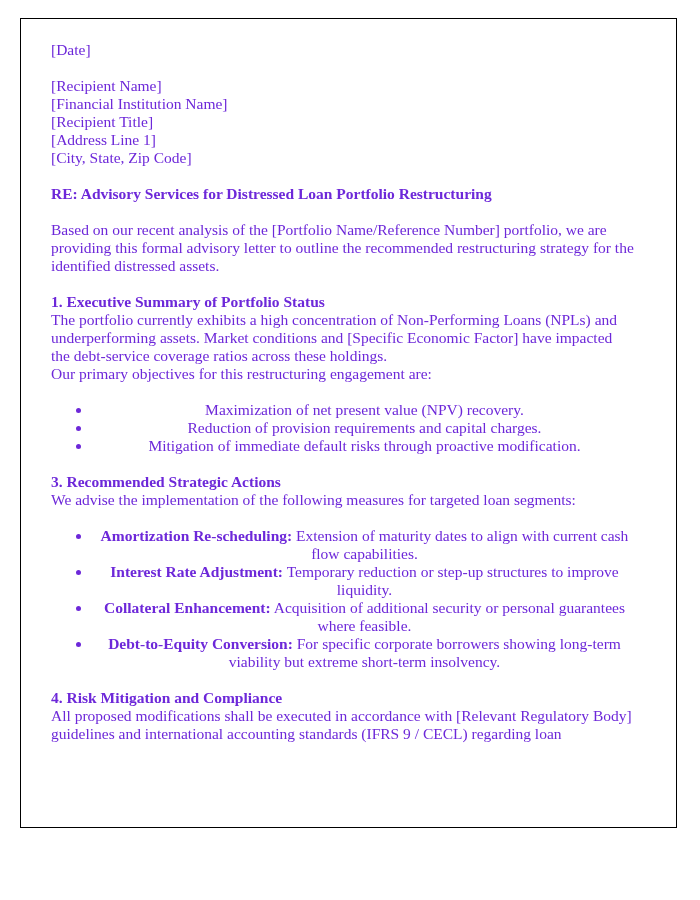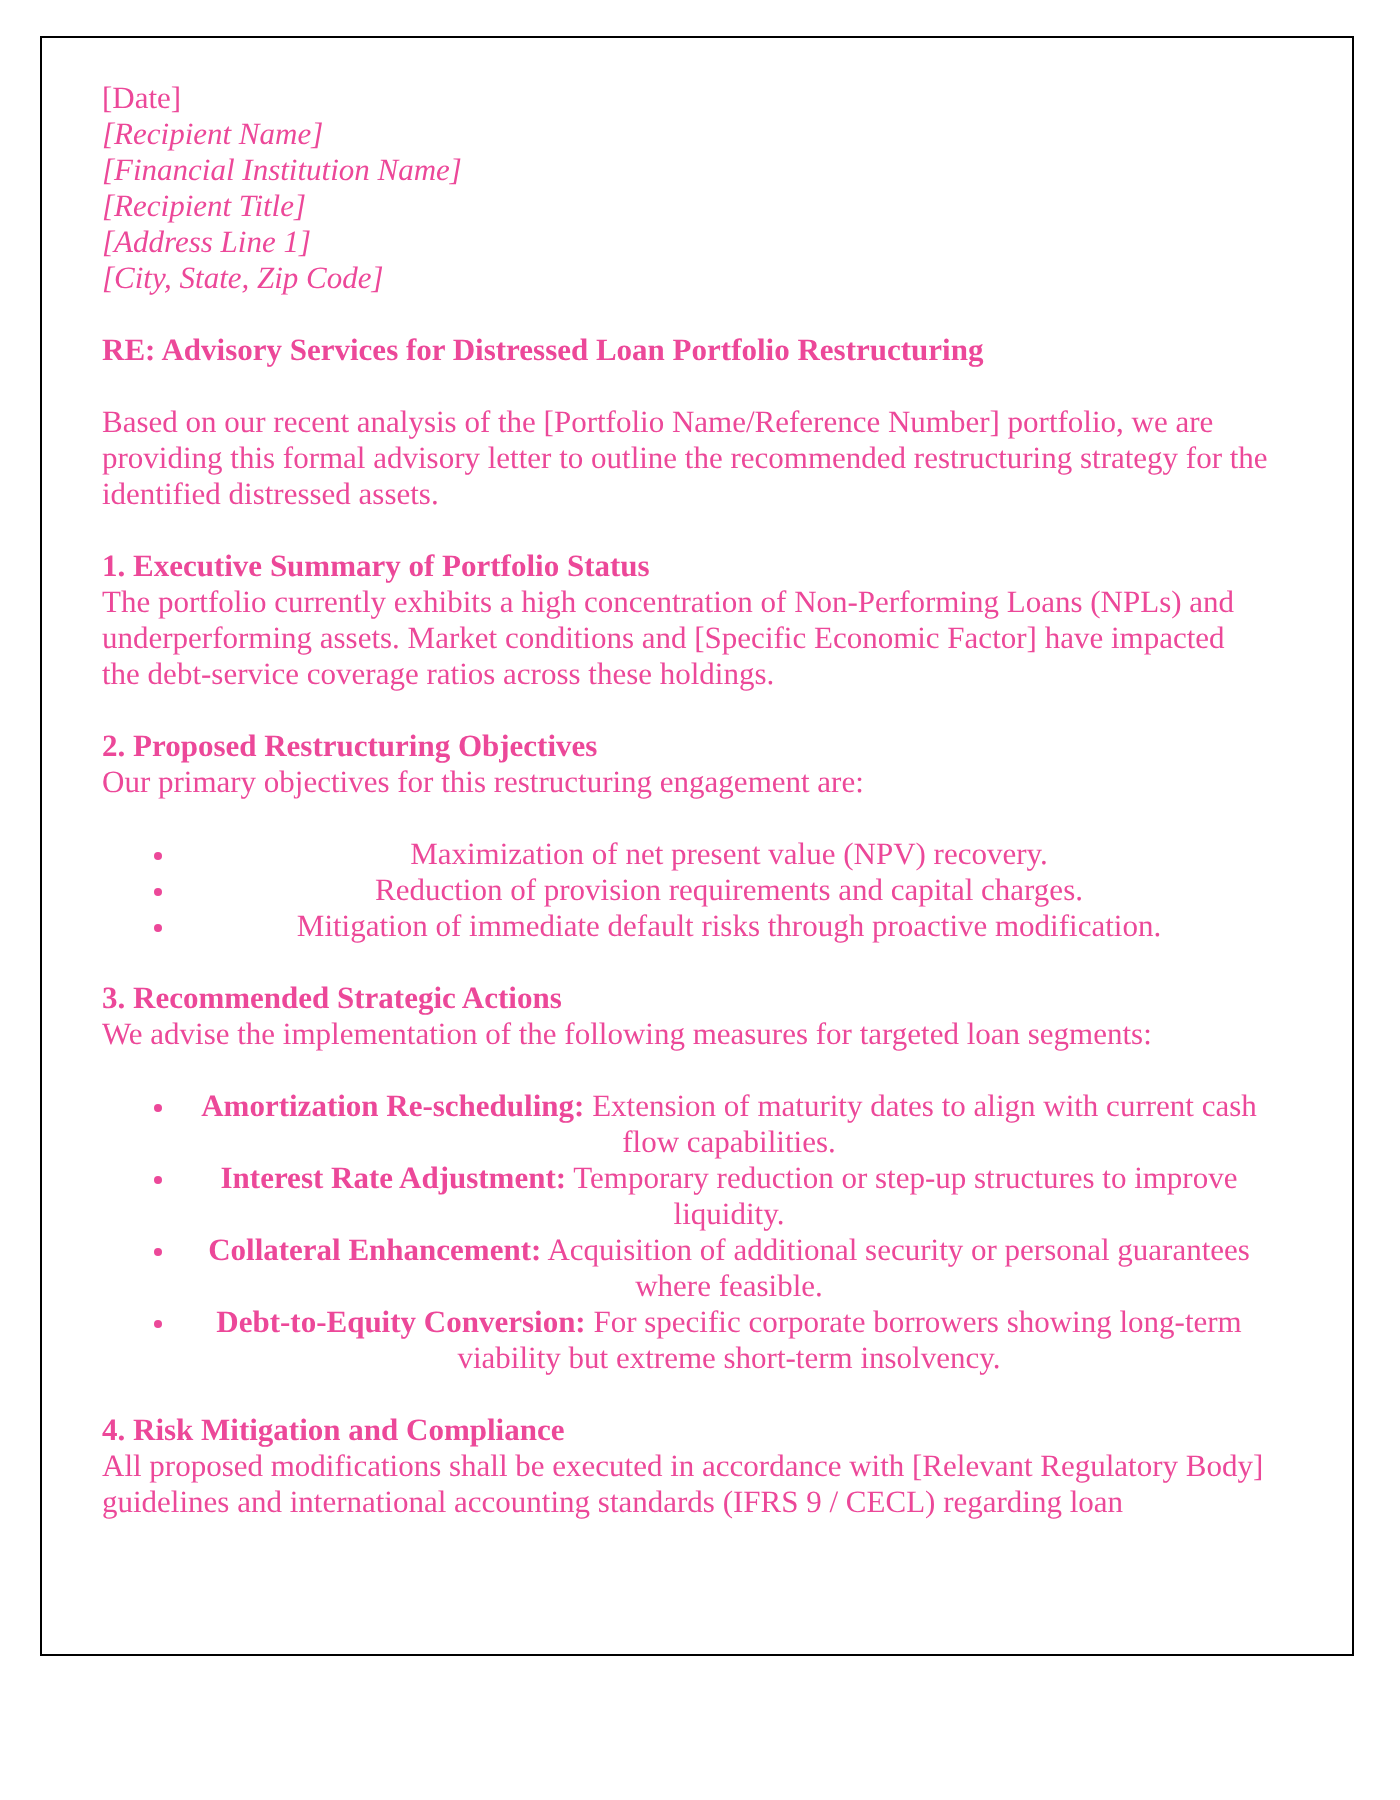--- a/index.html
+++ b/index.html
@@ -14,36 +14,36 @@
     position: absolute;
     left: 20px;
     top: 18px;
     width: 657px;
     height: 810px;
     box-sizing: border-box;
     border: 1px solid #000000;
     padding: 22px 41px 0 30px;
     overflow: hidden;
     background: #ffffff;
-    color: #ec4899;
+    color: #6d28d9;
     font-family: "Liberation Serif", serif;
     font-size: 15.5px;
     line-height: 18px;
   }
   .page p {
     margin: 18px 0 0 0;
   }
   .page p.first {
     margin-top: 0;
   }
   .page p.tight {
     margin-top: 0;
   }
   .addr-block {
-    font-style: italic;
+    margin-top: 18px;
   }
   .addr-block p {
     margin: 0;
   }
   .bold {
     font-weight: bold;
   }
   ul.bullet-list {
     margin: 18px 0 0 0;
     padding-left: 41px;
@@ -71,21 +71,20 @@
   </div>
 
   <p class="bold">RE: Advisory Services for Distressed Loan Portfolio Restructuring</p>
 
 
   <p>Based on our recent analysis of the [Portfolio Name/Reference Number] portfolio, we are providing this formal advisory letter to outline the recommended restructuring strategy for the identified distressed assets.</p>
 
   <p class="bold">1. Executive Summary of Portfolio Status</p>
   <p class="tight">The portfolio currently exhibits a high concentration of Non-Performing Loans (NPLs) and underperforming assets. Market conditions and [Specific Economic Factor] have impacted the debt-service coverage ratios across these holdings.</p>
 
-  <p class="bold">2. Proposed Restructuring Objectives</p>
   <p class="tight">Our primary objectives for this restructuring engagement are:</p>
 
   <ul class="bullet-list">
     <li>Maximization of net present value (NPV) recovery.</li>
     <li>Reduction of provision requirements and capital charges.</li>
     <li>Mitigation of immediate default risks through proactive modification.</li>
   </ul>
 
   <p class="bold">3. Recommended Strategic Actions</p>
   <p class="tight">We advise the implementation of the following measures for targeted loan segments:</p>

